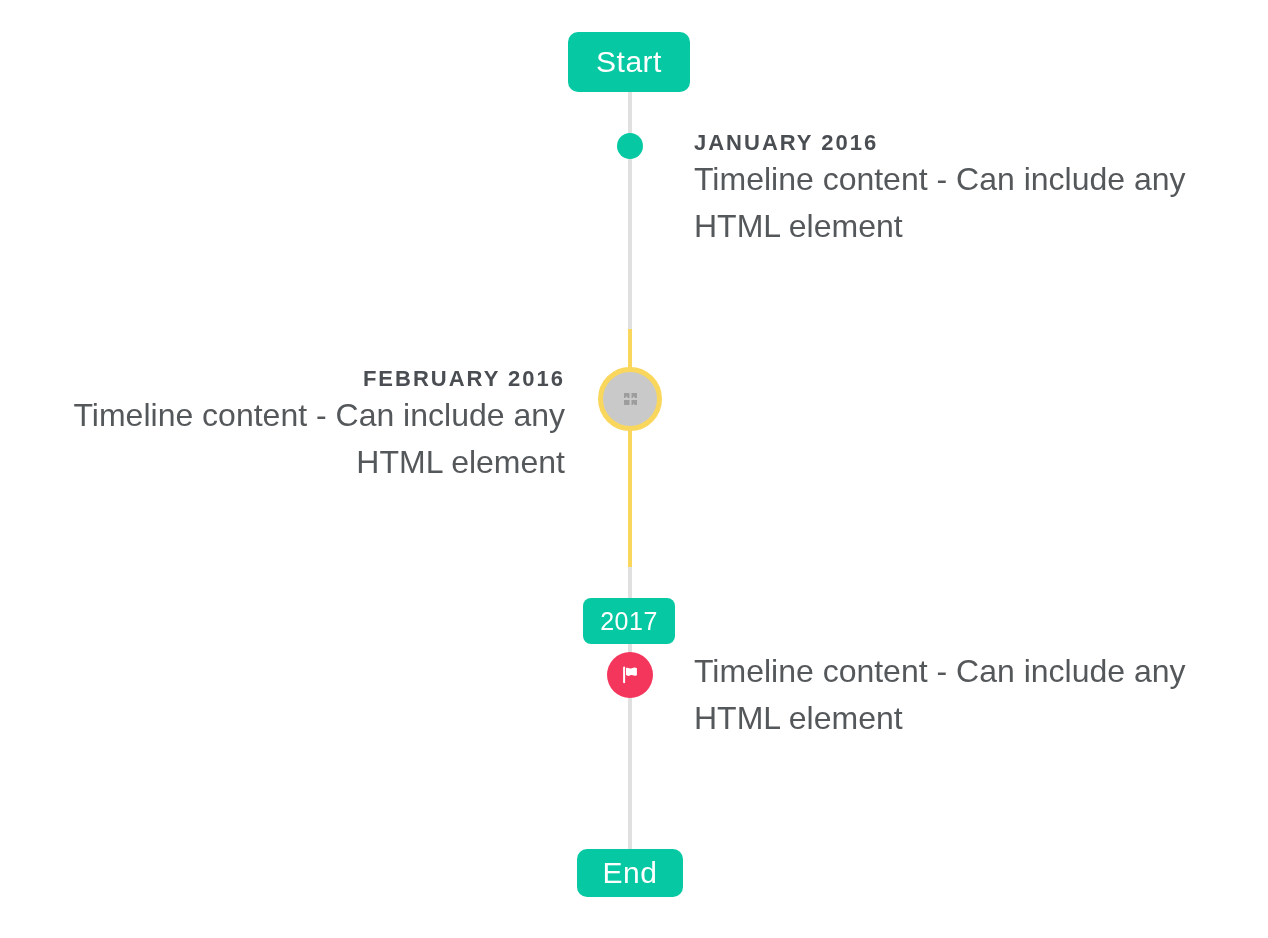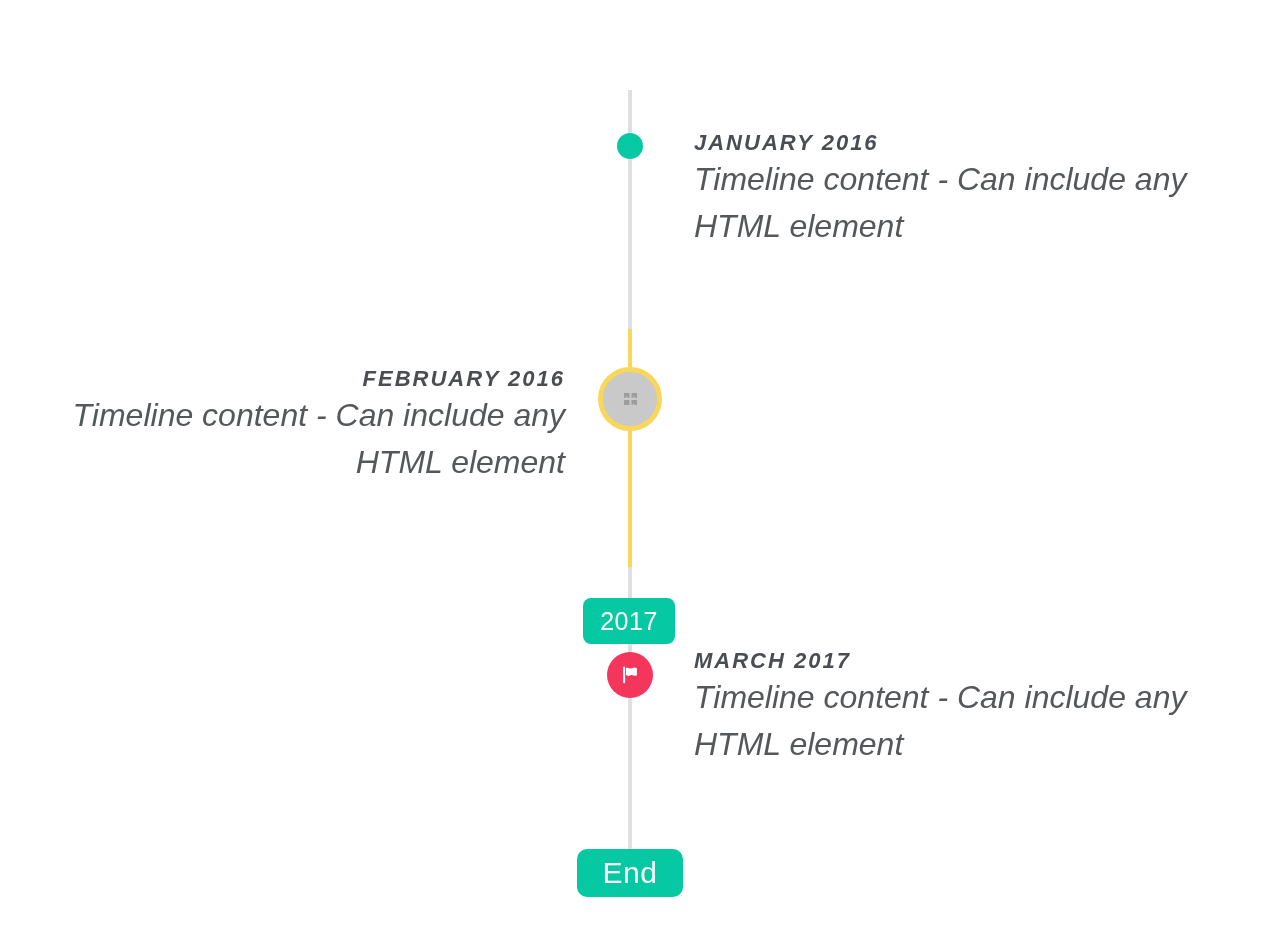--- a/index.html
+++ b/index.html
@@ -40,21 +40,21 @@
 
   
   .marker { position: absolute; border-radius: 50%; box-sizing: border-box;
             display: flex; align-items: center; justify-content: center; }
   .marker.dot   { left: 617px; top: 133px; width: 26px; height: 26px; background: #06c9a3; }
   .marker.image { left: 598px; top: 367px; width: 64px; height: 64px;
                   background: #c9c9c9; border: 5px solid #f9d65c; }
   .marker.flag  { left: 607px; top: 652px; width: 46px; height: 46px; background: #f5365c; }
 
   
-  .item { position: absolute; width: 560px; font-style: italic; }
+  .item { position: absolute; width: 560px; }
   .item.side-right { left: 694px; text-align: left; }
   .item.side-left  { right: 703px; text-align: right; }
   .item.pos-1 { top: 130px; }
   .item.pos-2 { top: 366px; }
   .item.pos-3 { top: 648px; }
   .item .title {
     font-size: 22px;
     font-weight: 700;
     letter-spacing: 2px;
     color: #4a4e52;
@@ -68,20 +68,21 @@
   }
 </style>
 </head>
 <body>
 
 <div class="canvas">
 
   <div class="tl-line main"></div>
   <div class="tl-line highlight"></div>
 
+  <div class="pill start">Start</div>
 
   <div class="marker dot"></div>
   <div class="item side-right pos-1">
     <div class="title">JANUARY 2016</div>
     <div class="content">Timeline content - Can include any HTML element</div>
   </div>
 
   <div class="marker image">
     <span style="display:flex;opacity:.75;">
       <svg width="17" height="15" viewBox="0 0 17 15" xmlns="http://www.w3.org/2000/svg">
@@ -103,19 +104,18 @@
         <path fill="#ffffff" d="M8 5.1
           C10 3.6 12.1 6.5 14.6 5.1
           C16.1 4.2 17.6 4.4 18.9 5.3
           L18.9 12.3
           C16.9 13.8 14.8 10.9 12.3 12.3
           C10.8 13.2 9.3 13 8 12.1 Z"></path>
       </svg>
     </span>
   </div>
   <div class="item side-right pos-3">
-    <div class="title">MARCH 2017</div>
     <div class="content">Timeline content - Can include any HTML element</div>
   </div>
 
   <div class="pill end">End</div>
 
 </div>
 
 </body></html>

